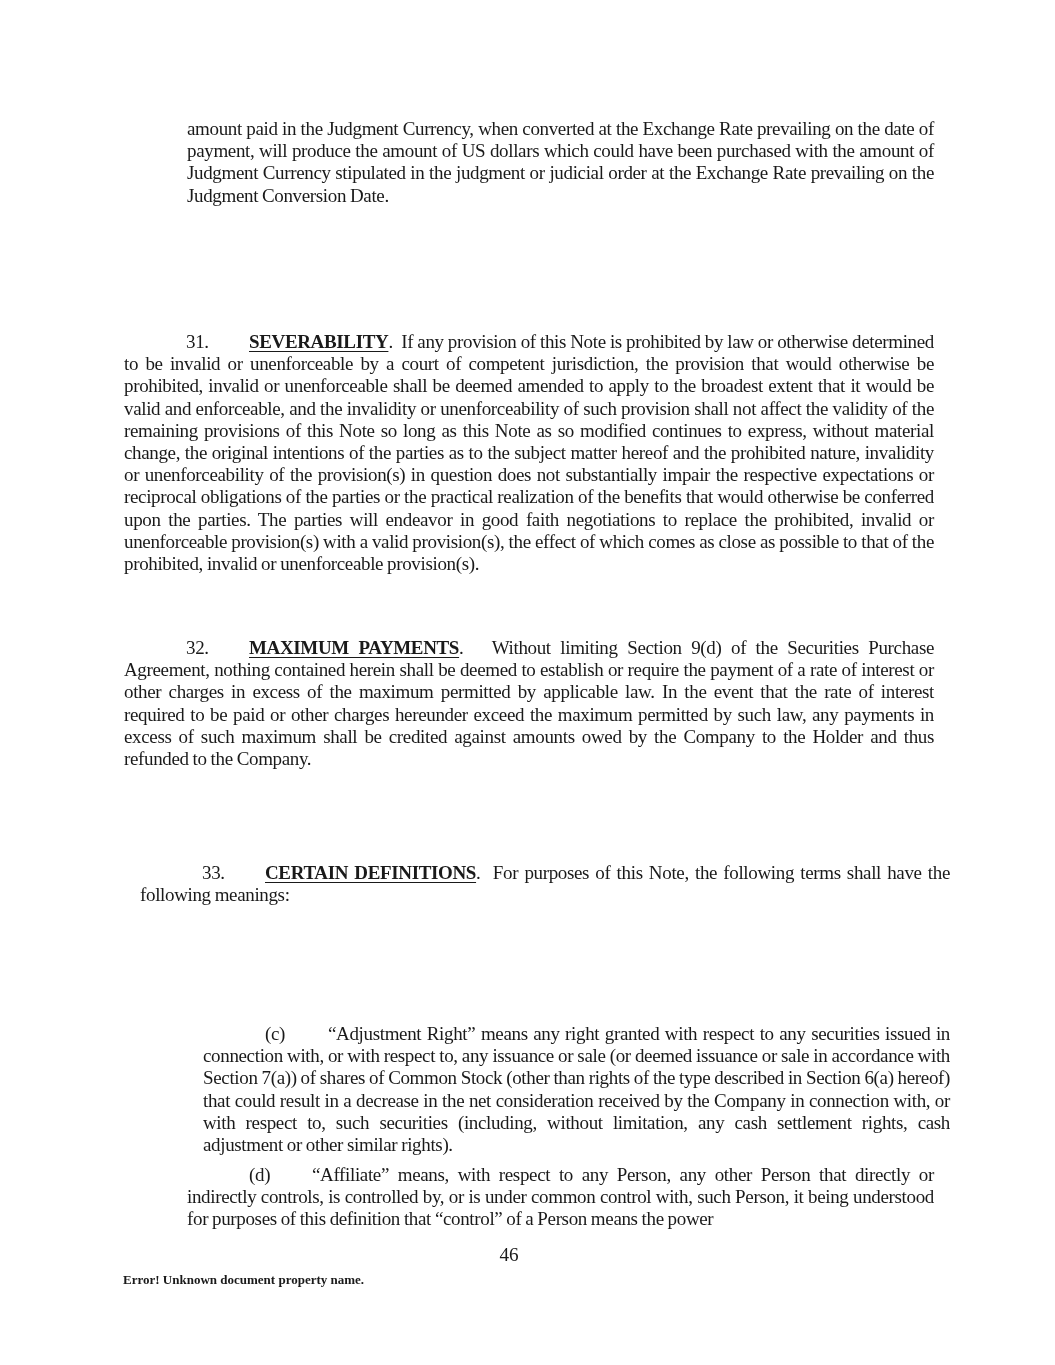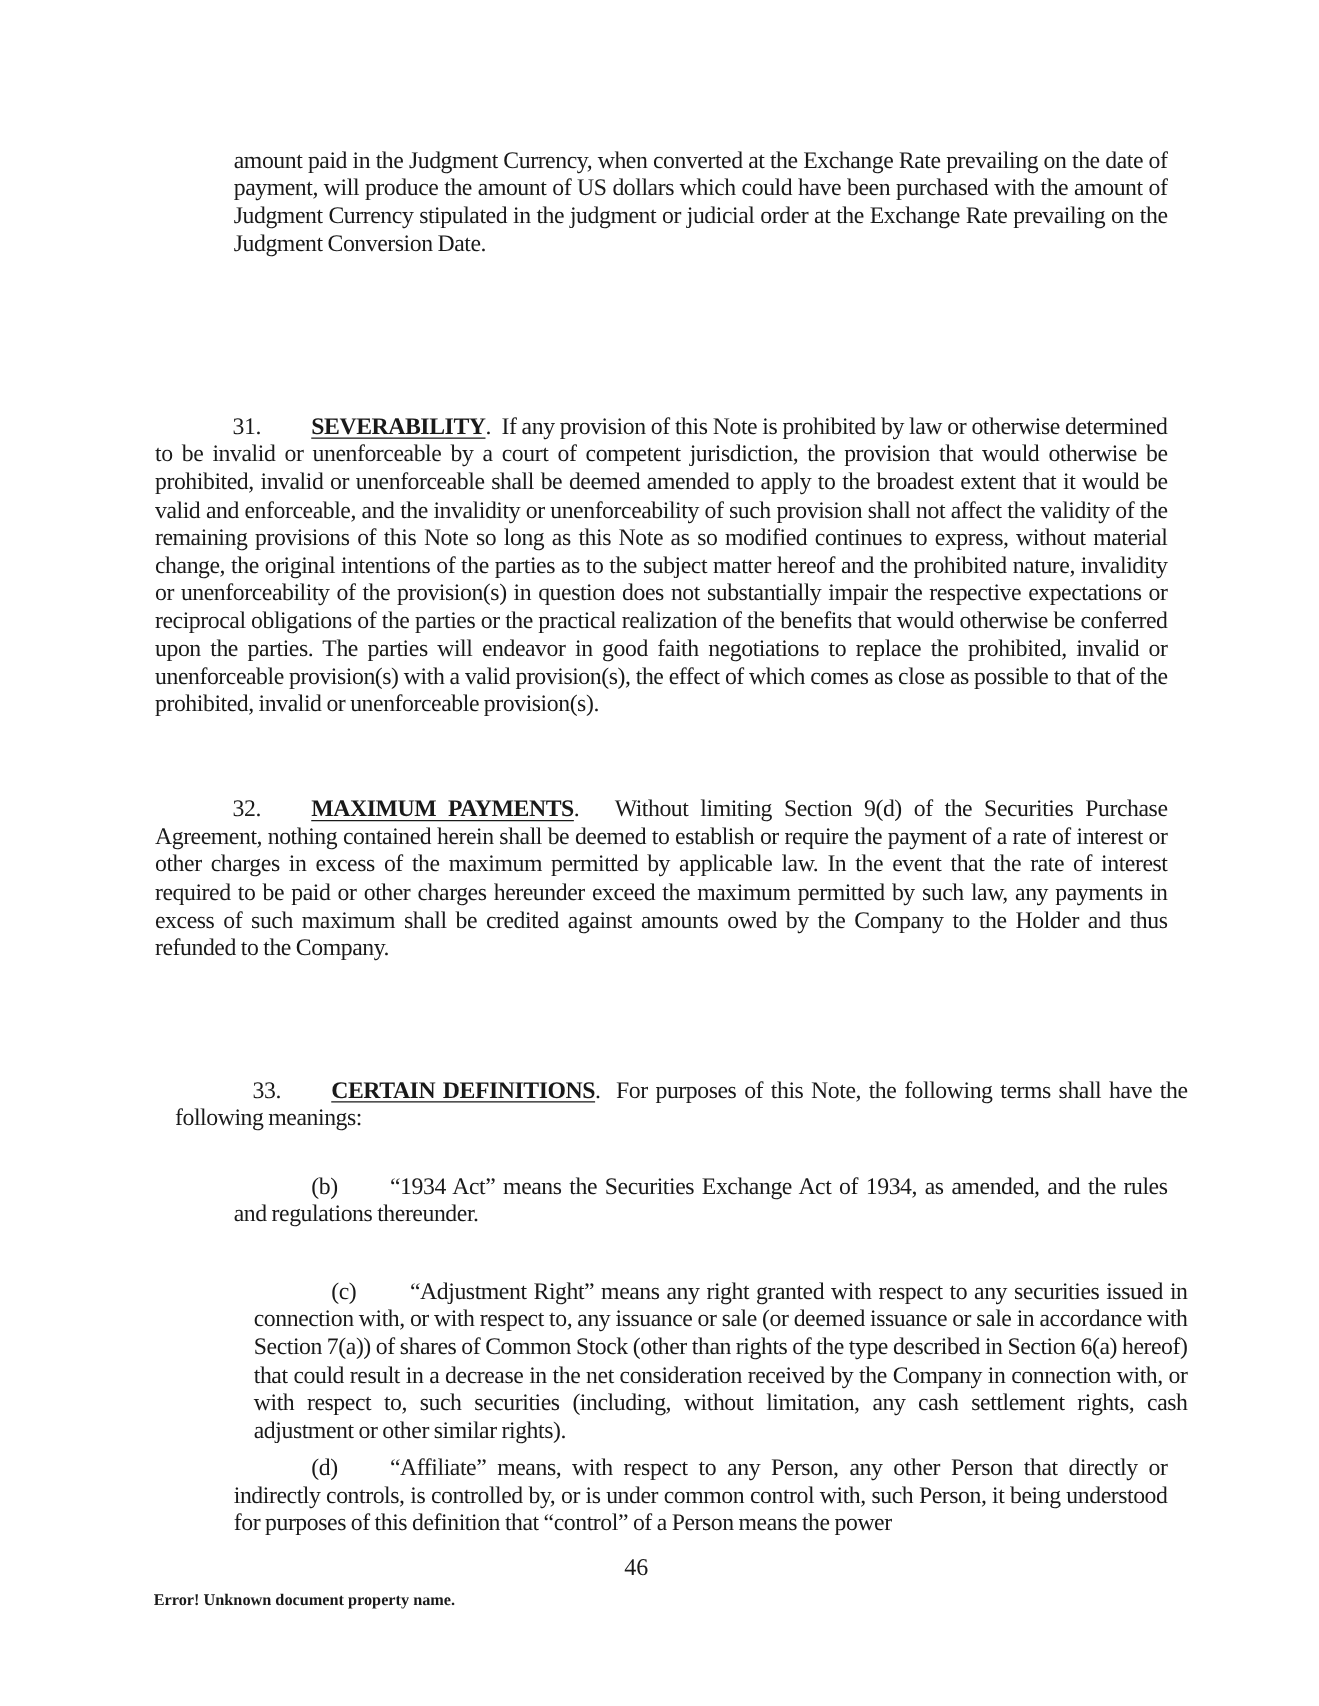--- a/index.html
+++ b/index.html
@@ -84,23 +84,20 @@
 
   <p class="para full" style="top:637px; margin:0;">
     <span class="first-indent"></span><span class="num">32.</span><span class="heading-u">MAXIMUM PAYMENTS</span><span>.</span>&nbsp;&nbsp; <span>Without limiting Section 9(d) of the Securities Purchase Agreement, nothing contained herein shall be deemed to establish or require the payment of a rate of interest or other charges in excess of the maximum permitted by applicable law.  In the event that the rate of interest required to be paid or other charges hereunder exceed the maximum permitted by such law, any payments in excess of such maximum shall be credited against amounts owed by the Company to the Holder and thus refunded to the Company.</span>
   </p>
 
   <p class="para full" style="top:846px; margin:16px;">
     <span class="first-indent"></span><span class="num">33.</span><span class="heading-u">CERTAIN DEFINITIONS</span><span>.</span>&nbsp; <span>For purposes of this Note, the following terms shall have the following meanings:</span>
   </p>
 
 
-  <p class="para indented" style="top:939px; margin:0;">
-    <span class="first-indent"></span><span class="num">(b)</span><span>“1934 Act” means the Securities Exchange Act of 1934, as amended, and the rules and regulations thereunder.</span>
-  </p>
 
   <p class="para indented" style="top:1007px; margin:16px;">
     <span class="first-indent"></span><span class="num">(c)</span><span>“Adjustment Right” means any right granted with respect to any securities issued in connection with, or with respect to, any issuance or sale (or deemed issuance or sale in accordance with Section 7(a)) of shares of Common Stock (other than rights of the type described in Section 6(a) hereof) that could result in a decrease in the net consideration received by the Company in connection with, or with respect to, such securities (including, without limitation, any cash settlement rights, cash adjustment or other similar rights).</span>
   </p>
 
   <p class="para indented" style="top:1164px; margin:0;">
     <span class="first-indent"></span><span class="num">(d)</span><span>“Affiliate” means, with respect to any Person, any other Person that directly or indirectly controls, is controlled by, or is under common control with, such Person, it being understood for purposes of this definition that “control” of a Person means the power</span>
   </p>
 
   <div class="page-number">46</div>

